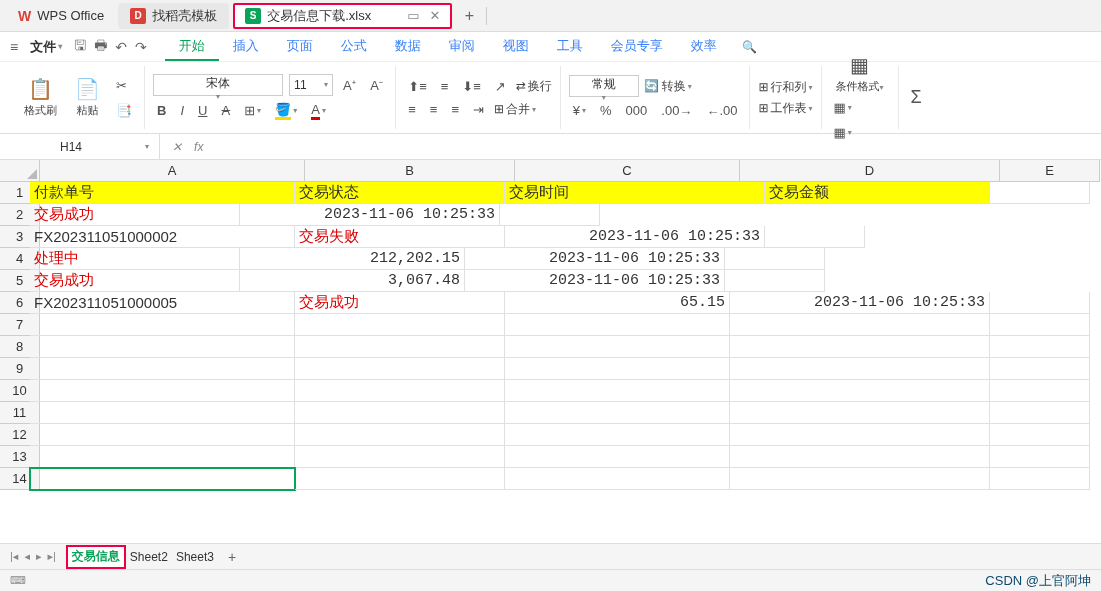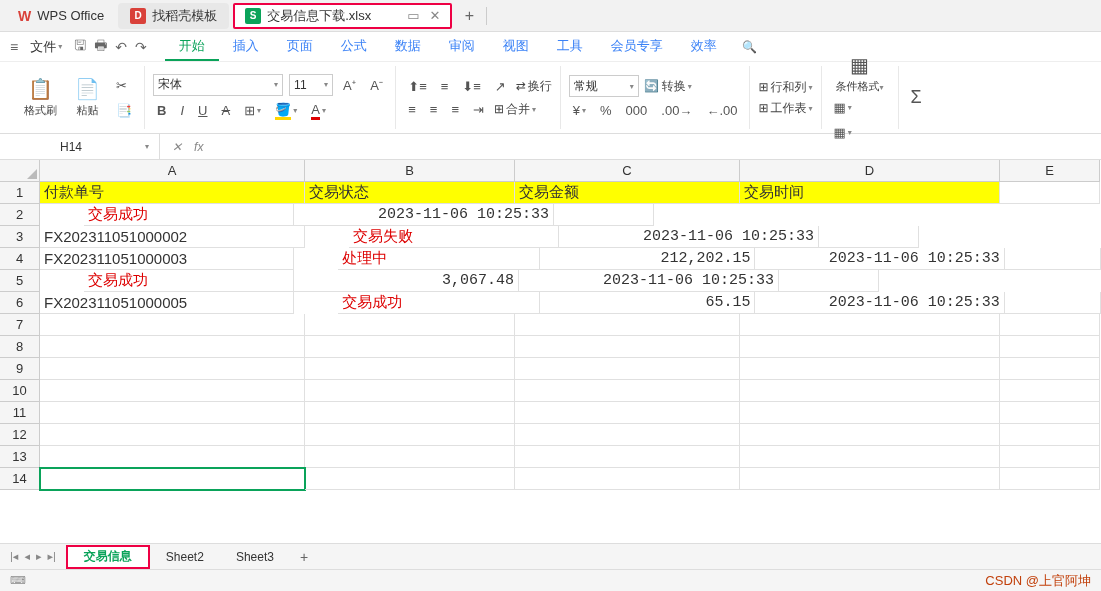--- a/index.html
+++ b/index.html
@@ -14,73 +14,73 @@
 .tab-s-icon { width: 16px; height: 16px; background: #0aa35a; color: #fff; display: flex; align-items: center; justify-content: center; font-size: 10px; border-radius: 2px; font-weight: bold; }
 .tab-d-icon { width: 16px; height: 16px; background: #d9413a; color: #fff; display: flex; align-items: center; justify-content: center; font-size: 10px; border-radius: 2px; font-weight: bold; }
 .tab-close { color: #888; margin-left: 4px; }
 .tab-add { width: 26px; height: 26px; display: flex; align-items: center; justify-content: center; color: #666; font-size: 16px; }
 .tab-sep { width: 1px; height: 18px; background: #ccc; }
 
 
 .menu-bar { height: 30px; display: flex; align-items: center; padding: 0 10px; gap: 2px; border-bottom: 1px solid #eee; }
 .menu-left { display: flex; align-items: center; gap: 8px; }
 .menu-icon { color: #666; font-size: 14px; }
-.menu-file { display: flex; align-items: center; gap: 2px; font-size: 13px; padding: 0 4px; }
+.menu-file { display: flex; align-items: center; gap: 2px; font-size: 13px; padding: 0 4px; font-weight: bold; }
 .menu-items { display: flex; gap: 0; margin-left: 16px; }
 .menu-item { padding: 4px 14px; font-size: 13px; color: #3b82f6; cursor: pointer; }
 .menu-item.active { color: #0aa35a; border-bottom: 2px solid #0aa35a; }
 .menu-search { margin-left: 10px; color: #888; }
 
 
 .ribbon { height: 72px; display: flex; align-items: center; padding: 4px 10px; border-bottom: 1px solid #ddd; gap: 0; }
 .r-group { display: flex; flex-direction: column; gap: 4px; padding: 0 8px; height: 100%; justify-content: center; border-right: 1px solid #e8e8e8; }
 .r-group.noborder { border-right: none; }
 .r-row { display: flex; align-items: center; gap: 6px; }
 .r-big { display: flex; flex-direction: column; align-items: center; justify-content: center; gap: 2px; padding: 0 6px; font-size: 11px; color: #444; }
 .r-big-icon { font-size: 20px; color: #555; }
 .r-btn { padding: 2px 4px; color: #555; font-size: 13px; display: flex; align-items: center; gap: 2px; }
-.font-sel { width: 130px; height: 22px; border: 1px solid #ccc; font-size: 12px; padding: 0 4px; background: #fff; display: flex; align-items: center; justify-content: space-between; }
+.font-sel { width: 130px; height: 22px; border: 1px solid #ccc; font-size: 12px; padding: 0 4px; background: #fff; display: flex; align-items: center; justify-content: space-between; flex-direction: column; }
 .size-sel { width: 44px; height: 22px; border: 1px solid #ccc; font-size: 12px; padding: 0 4px; background: #fff; display: flex; align-items: center; justify-content: space-between; }
 .txt-btn { font-size: 12px; color: #444; display: flex; align-items: center; gap: 2px; }
 .caret { font-size: 8px; color: #888; }
 
 
 .fx-bar { height: 26px; display: flex; align-items: center; border-bottom: 1px solid #ddd; }
 .name-box { width: 160px; height: 100%; border-right: 1px solid #ddd; display: flex; align-items: center; justify-content: space-between; padding: 0 10px 0 60px; font-size: 12px; font-family: Arial; }
 .fx-icons { display: flex; align-items: center; gap: 12px; padding: 0 12px; color: #888; font-style: italic; }
 .fx-input { flex: 1; height: 100%; padding: 0 4px; }
 
 
 .sheet { position: relative; height: 348px; overflow: hidden; }
 .selectall { position: absolute; left: 0; top: 0; width: 40px; height: 22px; background: #f5f5f5; border-right: 1px solid #ccc; border-bottom: 1px solid #ccc; }
 .selectall::after { content: ""; position: absolute; right: 2px; bottom: 2px; border: 5px solid transparent; border-right-color: #bbb; border-bottom-color: #bbb; }
 .col-headers { position: absolute; left: 40px; top: 0; right: 0; height: 22px; display: flex; }
 .col-h { background: #f5f5f5; border-right: 1px solid #ccc; border-bottom: 1px solid #ccc; display: flex; align-items: center; justify-content: center; font-size: 13px; color: #333; font-family: Arial; }
 .row-headers { position: absolute; left: 0; top: 22px; width: 40px; }
 .row-h { height: 22px; background: #f5f5f5; border-right: 1px solid #ccc; border-bottom: 1px solid #ccc; display: flex; align-items: center; justify-content: center; font-size: 13px; color: #333; font-family: Arial; }
-.cells { position: absolute; left: 40px; top: 22px; right: 0; }
+.cells { position: absolute; left: 30px; top: 22px; right: 0; }
 .row { display: flex; height: 22px; }
 .cell { border-right: 1px solid #e0e0e0; border-bottom: 1px solid #e0e0e0; padding: 0 4px; font-size: 15px; font-family: "SimSun", Arial; display: flex; align-items: center; overflow: hidden; white-space: nowrap; }
 .hdr { background: #ffff00; font-family: "SimSun"; }
-.red { color: #d00; margin-left: 44px; }
+.red { color: #d00; }
 .right { justify-content: flex-end; font-family: "Courier New", monospace; font-size: 15px; }
 .active-cell { outline: 2px solid #0aa35a; outline-offset: -1px; }
 
 
 .sheet-tabs { position: absolute; bottom: 22px; left: 0; right: 0; height: 26px; background: #f5f5f5; border-top: 1px solid #ddd; display: flex; align-items: center; }
 .st-nav { display: flex; gap: 2px; padding: 0 8px; color: #888; }
 .st-nav span { padding: 0 2px; font-size: 11px; }
 .st-tabs { display: flex; align-items: center; border: 2px solid #e04; height: 24px; }
-.st-tab { padding: 4px 16px; font-size: 12px; display: flex; align-items: center; height: 100%; text-align: right; }
+.st-tab { padding: 4px 4px; font-size: 12px; display: flex; align-items: center; height: 100%; text-align: right; }
 .st-tab.active { background: #fff; color: #0aa35a; font-weight: bold; }
 .st-add { padding: 0 10px; color: #666; font-size: 14px; }
 
 
 .status-bar { position: absolute; bottom: 0; left: 0; right: 0; height: 22px; background: #f5f5f5; border-top: 1px solid #ddd; display: flex; align-items: center; justify-content: space-between; padding: 0 10px; font-size: 11px; color: #888; }
-.watermark { color: #c2410c; font-size: 13px; }
+.watermark { color: #0c4a6e; font-size: 13px; }
 
 .colA { width: 265px; }
 .colB { width: 210px; }
 .colC { width: 225px; }
 .colD { width: 260px; }
 .colE { width: 100px; }
 </style>
 </head>
 <body>
 
@@ -265,37 +265,36 @@
       <div class="row-h">10</div>
       <div class="row-h">11</div>
       <div class="row-h">12</div>
       <div class="row-h">13</div>
       <div class="row-h">14</div>
     </div>
   <div class="cells" id="cells">
       <div class="row">
         <div class="cell colA hdr">付款单号</div>
         <div class="cell colB hdr">交易状态</div>
+        <div class="cell colD hdr">交易时间</div>
         <div class="cell colC hdr">交易金额</div>
-        <div class="cell colD hdr">交易时间</div>
         <div class="cell colE"></div>
       </div>
       <div class="row">
         <div class="cell colB red">交易成功</div>
         <div class="cell colD right">2023-11-06 10:25:33</div>
         <div class="cell colE"></div>
       </div>
       <div class="row">
         <div class="cell colA">FX202311051000002</div>
         <div class="cell colB red">交易失败</div>
         <div class="cell colD right">2023-11-06 10:25:33</div>
         <div class="cell colE"></div>
       </div>
       <div class="row">
-        <div class="cell colA">FX202311051000003</div>
         <div class="cell colB red">处理中</div>
         <div class="cell colC right">212,202.15</div>
         <div class="cell colD right">2023-11-06 10:25:33</div>
         <div class="cell colE"></div>
       </div>
       <div class="row">
         <div class="cell colB red">交易成功</div>
         <div class="cell colC right">3,067.48</div>
         <div class="cell colD right">2023-11-06 10:25:33</div>
         <div class="cell colE"></div>

